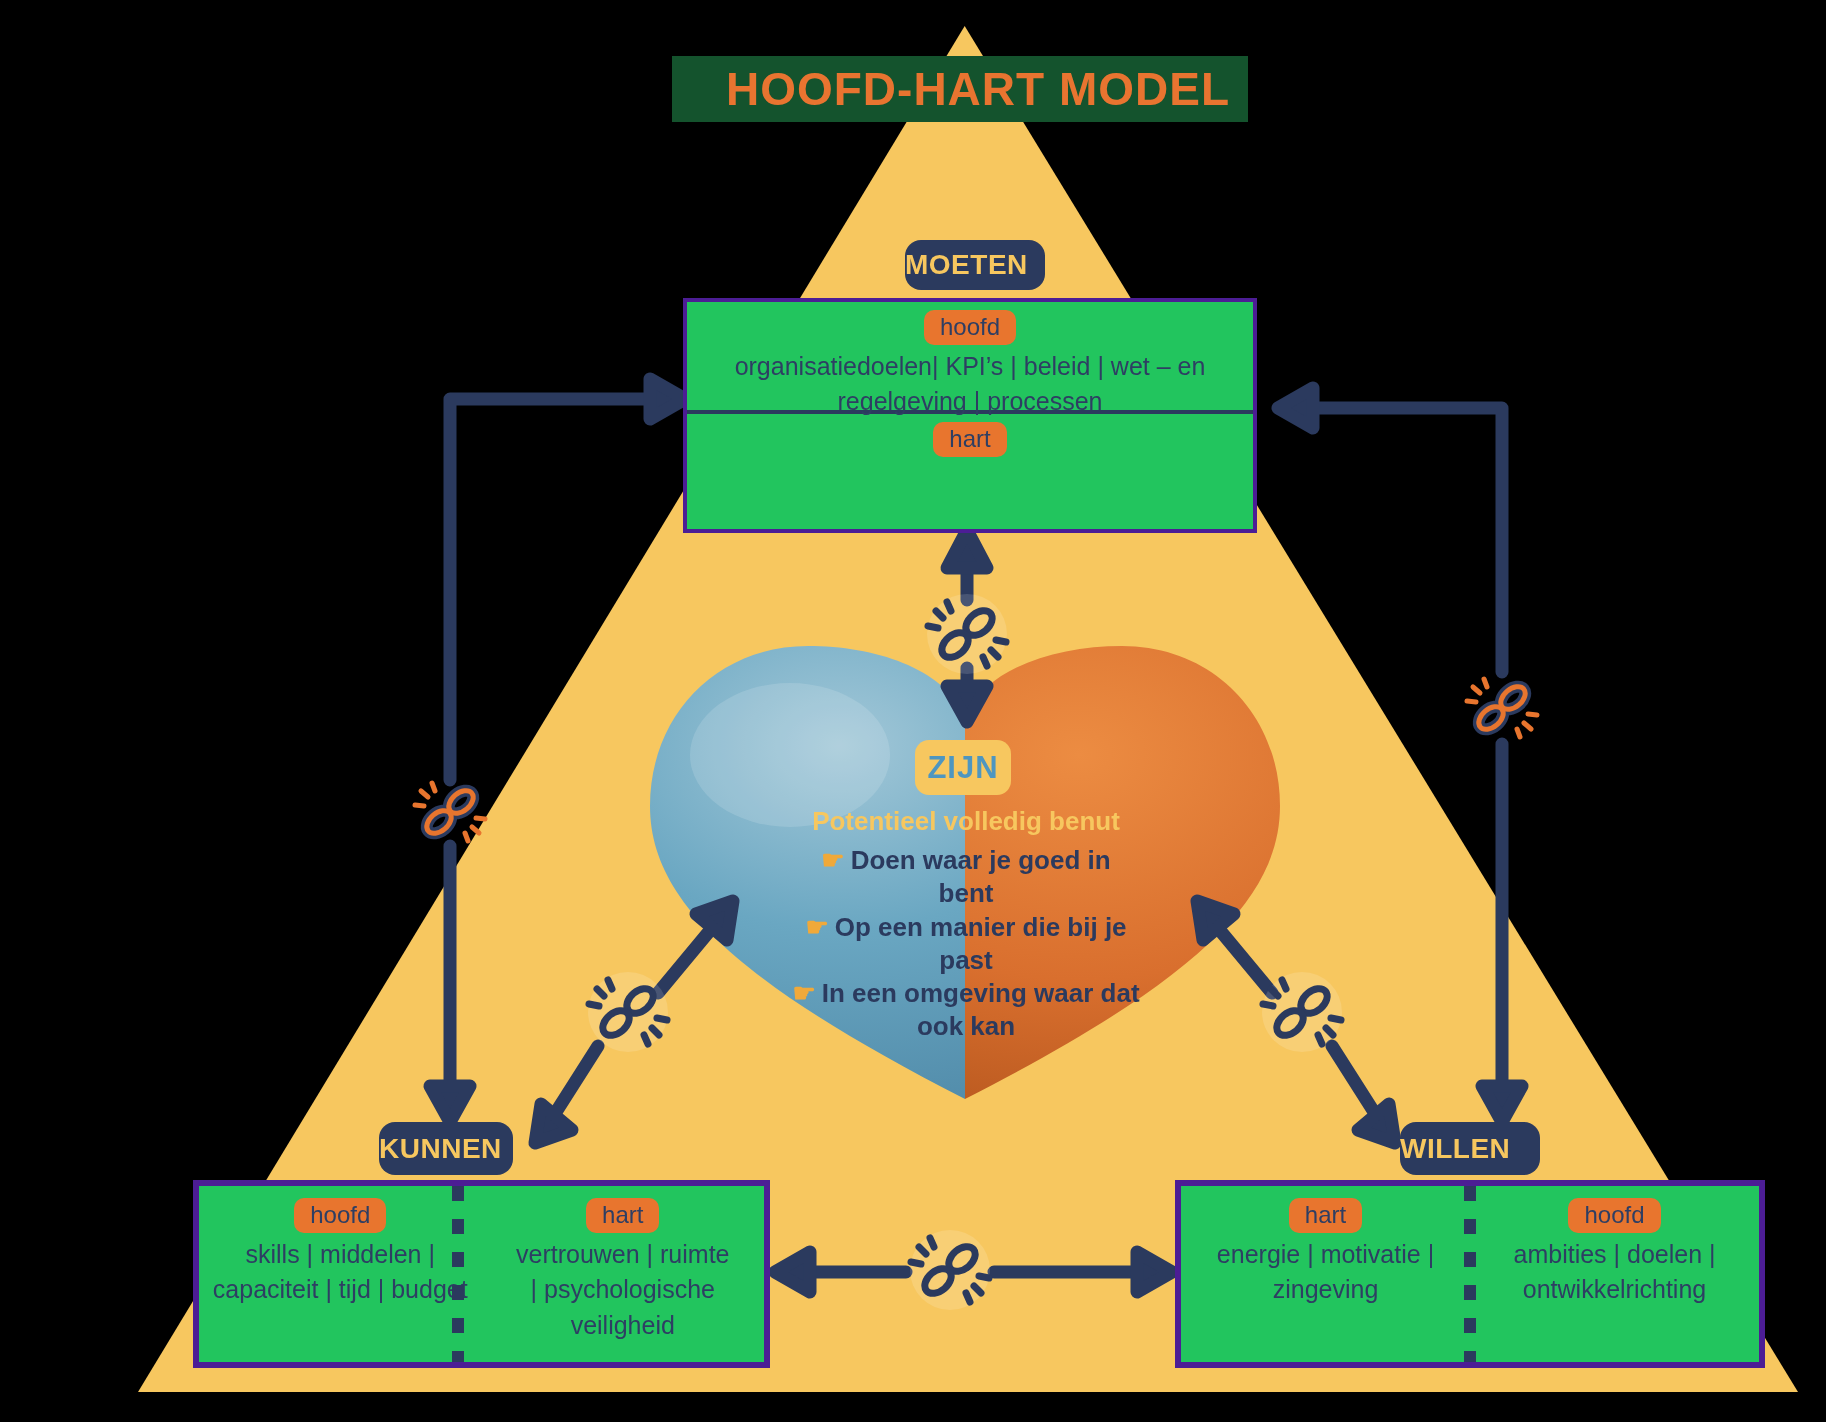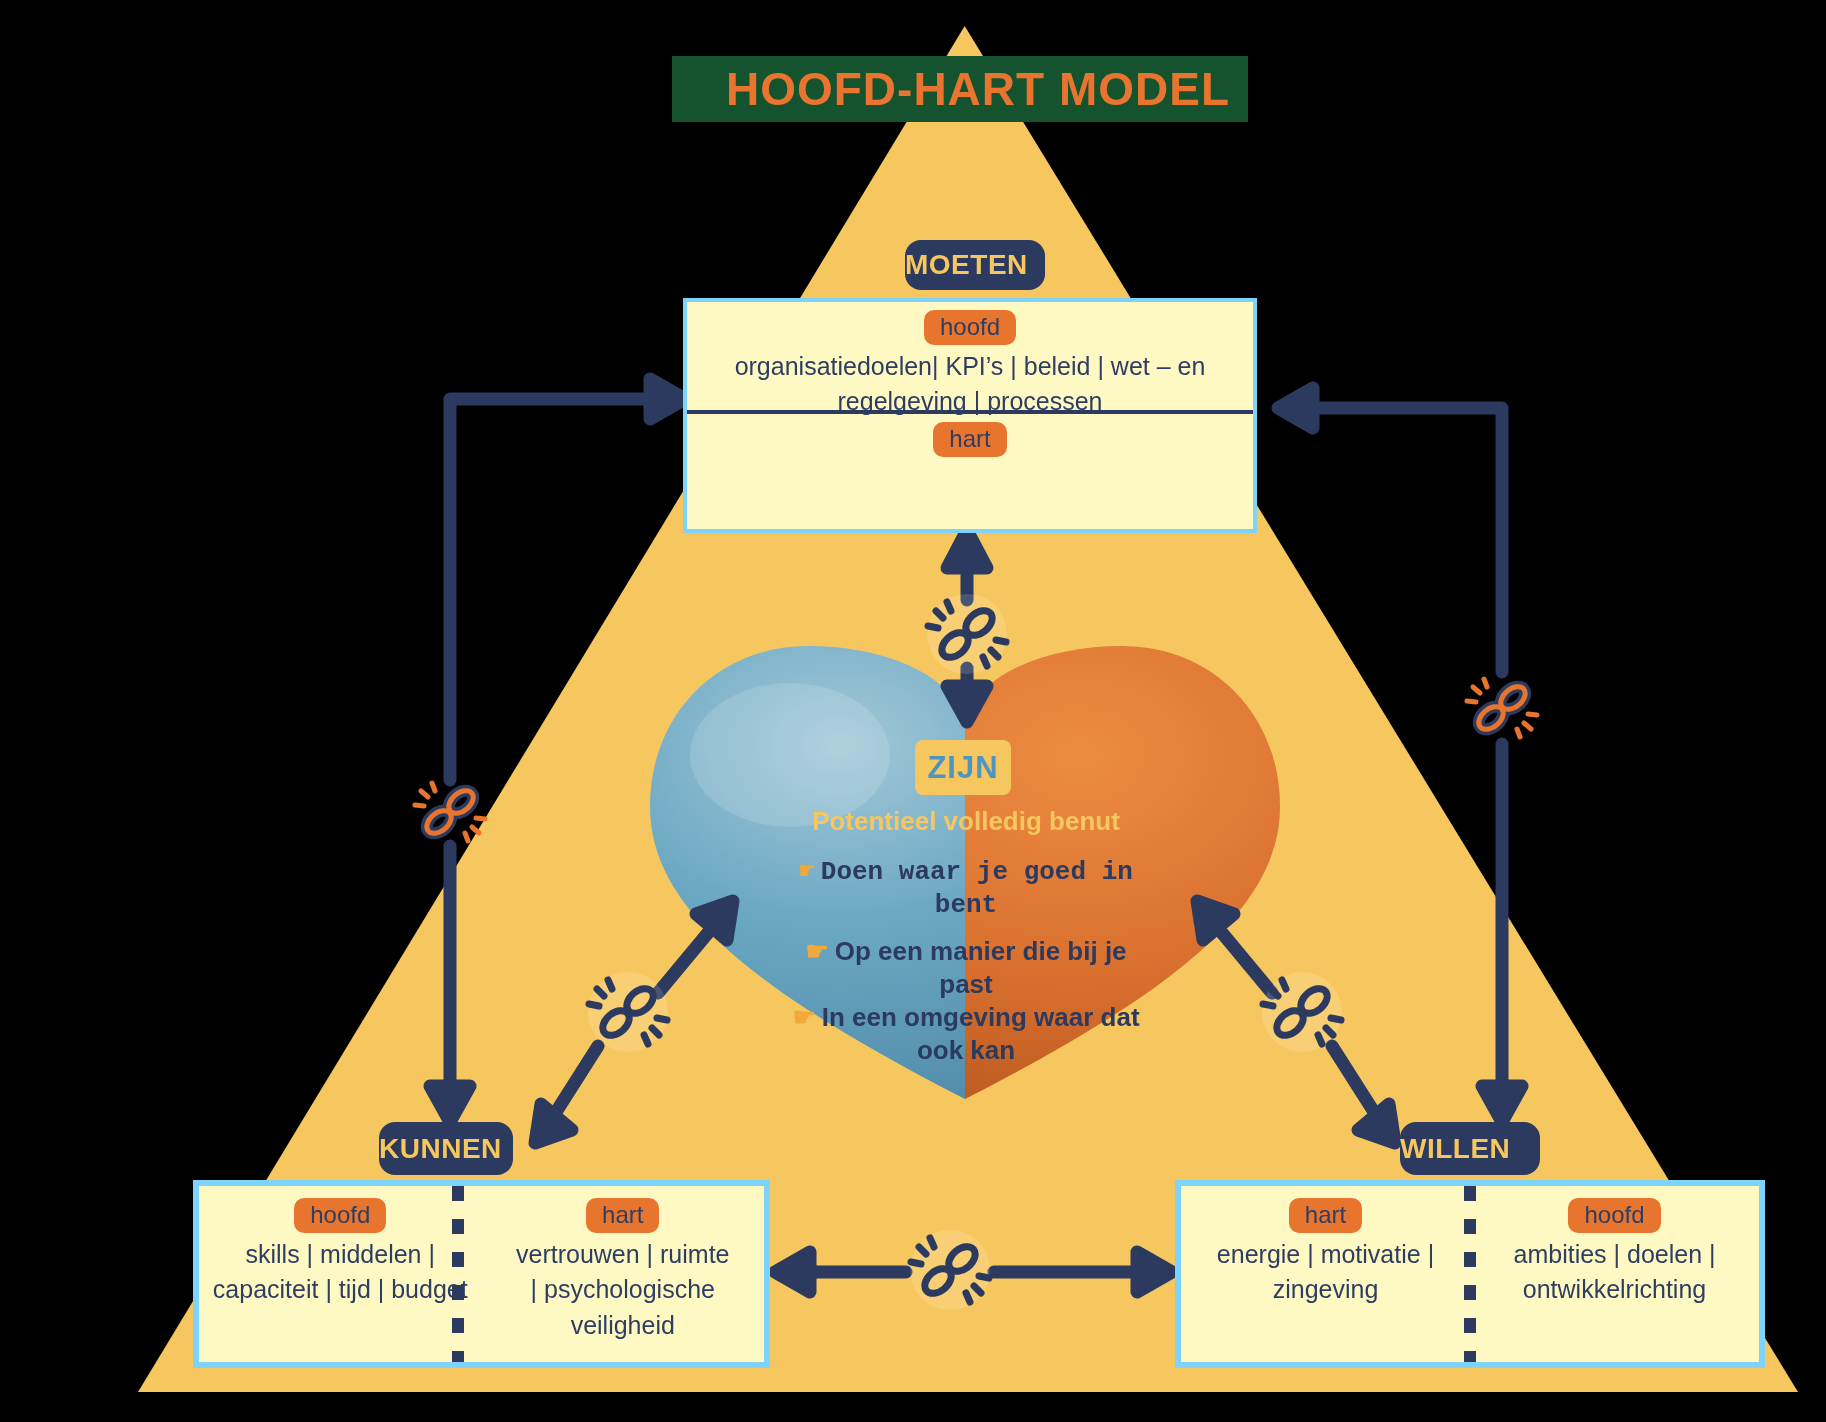--- a/index.html
+++ b/index.html
@@ -13,37 +13,37 @@
   .title-bar{position:absolute;left:672px;top:56px;width:540px;height:66px;background:#14532d;
              display:flex;align-items:center;justify-content:center;z-index:6;padding-left:36px;}
   .title-bar span{color:#e87430;font-weight:bold;font-size:46px;letter-spacing:1px;}
 
   .badge{position:absolute;background:#2b3a5e;border-radius:16px;display:flex;align-items:center;
          z-index:7;color:#f7c75f;font-weight:bold;letter-spacing:.5px;}
   .badge-moeten{left:905px;top:240px;width:140px;height:50px;font-size:28px;}
   .badge-kunnen{left:379px;top:1122px;width:134px;height:53px;font-size:28px;}
   .badge-willen{left:1400px;top:1122px;width:140px;height:53px;font-size:28px;}
 
-  .node-box{position:absolute;background:#fef9c3;border:4px solid #7dd3fc;box-sizing:border-box;z-index:6;}
+  .node-box{position:absolute;background:#22c55e;border:4px solid #4c1d95;box-sizing:border-box;z-index:6;}
   .box-moeten{left:683px;top:298px;width:574px;height:235px;}
   .box-moeten .sec{display:flex;flex-direction:column;align-items:center;padding-top:8px;}
   .box-moeten .sec1{height:112px;border-bottom:4px solid #2b3a5e;box-sizing:border-box;}
   .tag{background:#e8752e;color:#2e3e63;border-radius:10px;padding:3px 16px;font-size:24px;line-height:1.2;}
   .box-text{color:#2e3e63;font-size:25px;line-height:1.42;text-align:center;margin-top:4px;max-width:94%;}
 
   .bottom-box{left:193px;top:1180px;width:577px;height:188px;border-width:6px;display:flex;}
   .box-willen{left:1175px;width:590px;}
   .cell{flex:1;display:flex;flex-direction:column;align-items:center;padding-top:12px;}
   .dotted-divider{position:absolute;top:6px;bottom:6px;width:12px;z-index:7;
      background:repeating-linear-gradient(to bottom,#2b3a5e 0 15px,rgba(0,0,0,0) 15px 33px);}
   .div-kunnen{left:452px;top:1186px;height:176px;}
   .div-willen{left:1464px;top:1186px;height:176px;}
 
   .zijn-badge{position:absolute;left:915px;top:740px;width:96px;height:55px;background:#f7c75f;
-              border-radius:8px;display:flex;align-items:center;justify-content:center;z-index:7;
+              border-radius:14px;display:flex;align-items:center;justify-content:center;z-index:7;
               color:#4e96c0;font-weight:bold;font-size:31px;letter-spacing:1px;}
   .zijn-subtitle{position:absolute;left:766px;top:806px;width:400px;text-align:center;z-index:7;
                  color:#f7c75f;font-weight:bold;font-size:26px;}
   .zijn-bullets{position:absolute;left:753px;top:844px;width:426px;z-index:7;text-align:center;
                 color:#2b3a5e;font-weight:bold;font-size:26px;line-height:1.28;}
   .zijn-bullets .bullet{margin-bottom:2px;}
   .pointer{color:#f0a93a;margin-right:6px;}
 </style>
 </head>
 <body>
@@ -165,21 +165,21 @@
     <div class="sec">
       <span class="tag">hart</span>
     </div>
   </div>
 
   <div class="zijn-badge">
     <span>ZIJN</span>
   </div>
   <div class="zijn-subtitle">Potentieel volledig benut</div>
   <div class="zijn-bullets">
-    <div class="bullet" style="max-width:340px;margin:12px auto;font-family:Liberation Mono, monospace;">
+    <div class="bullet" style="max-width:340px;margin:0 auto;">
       <span class="pointer">☛</span><span>Doen waar je goed in bent</span>
     </div>
     <div class="bullet" style="max-width:360px;margin:0 auto;">
       <span class="pointer">☛</span><span>Op een manier die bij je past</span>
     </div>
     <div class="bullet" style="max-width:380px;margin:0 auto;">
       <span class="pointer">☛</span><span>In een omgeving waar dat ook kan</span>
     </div>
   </div>
 

